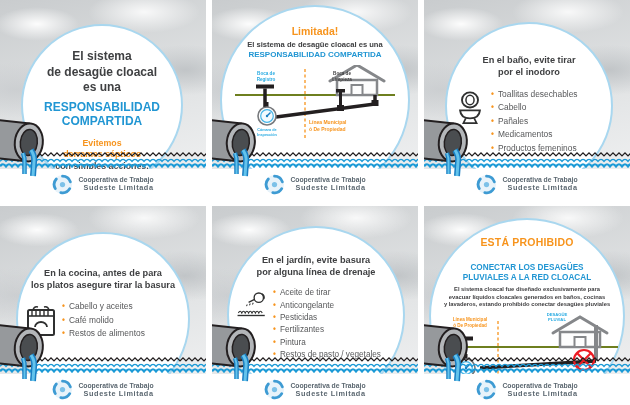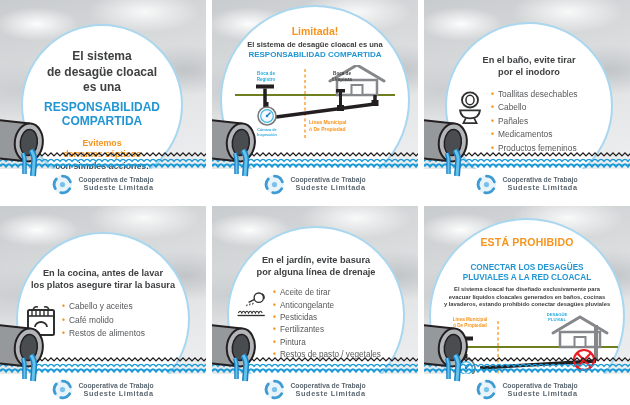--- a/index.html
+++ b/index.html
@@ -234,21 +234,21 @@
         </svg>
       <div class="logo-txt">
         <div class="logo-l1">Cooperativa de Trabajo</div>
         <div class="logo-l2">Sudeste Limitada</div>
       </div>
     </div>
   </div>
 
   <div class="panel">
     <div class="circle c4">
-      <div class="title pre">En la cocina, antes de lavar
+      <div class="title pre">En la cocina, antes de para
 los platos asegure tirar la basura</div>
       <div class="listrow">
         <svg class="licon" viewBox="0 0 34 36">
             <use href="#sym-bin"></use>
           </svg>
         <ul class="items">
           <li><span class="bul">•</span><span>Cabello y aceites</span></li>
           <li><span class="bul">•</span><span>Café molido</span></li>
           <li><span class="bul">•</span><span>Restos de alimentos</span></li>
         </ul>

